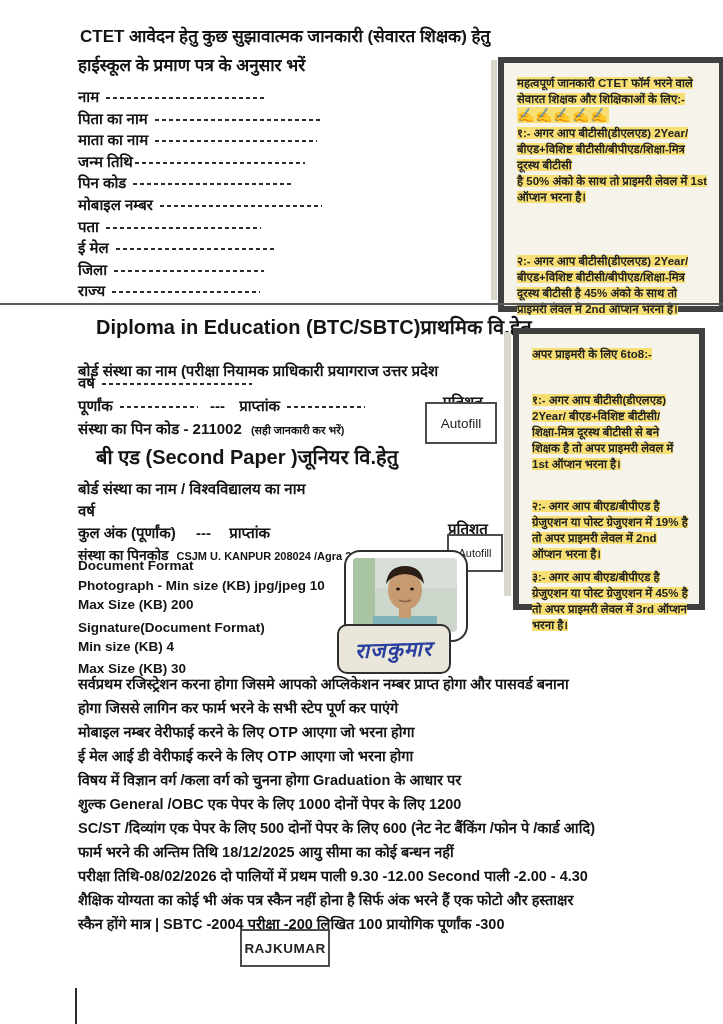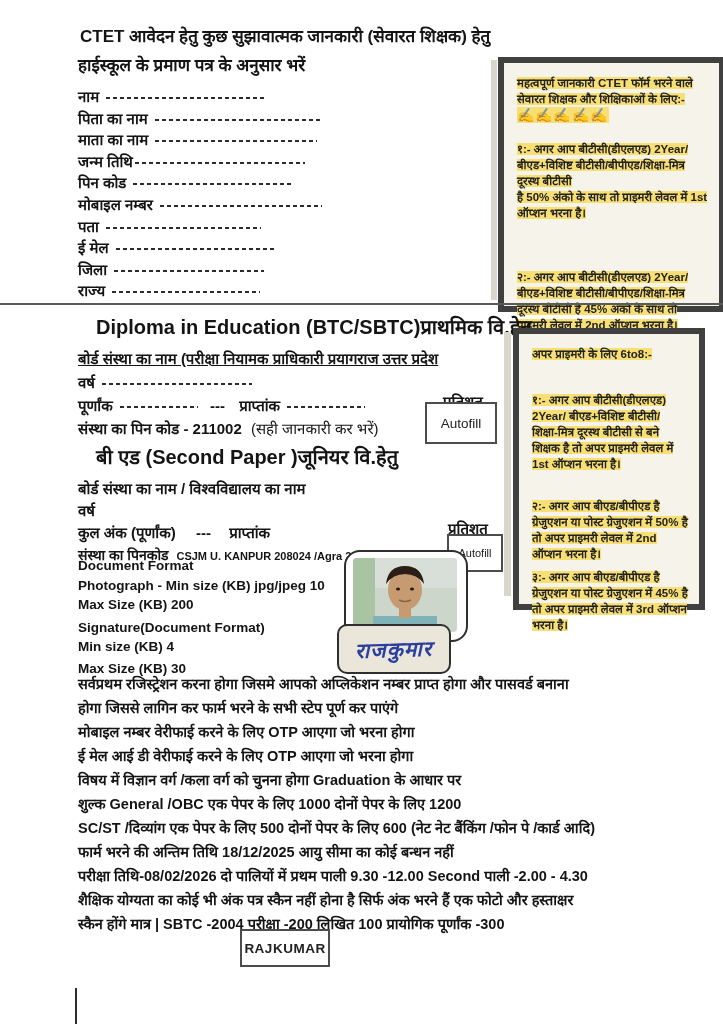--- a/index.html
+++ b/index.html
@@ -14,21 +14,21 @@
   .dashline{
     display:inline-block;height:2px;vertical-align:middle;margin-left:7px;
     background:repeating-linear-gradient(90deg,#2c2c2c 0 4px,transparent 4px 7px);
   }
   .title{font-size:17px;font-weight:bold;text-align:left;white-space:nowrap;}
   .h-heading{font-size:17px;font-weight:bold;white-space:nowrap;}
   .frow{height:21.6px;font-size:15px;font-weight:bold;white-space:nowrap;}
   .divider{left:0;top:303px;width:723px;height:2px;background:#5a5a5a;}
   .sec-head{font-size:20px;font-weight:bold;white-space:nowrap;margin-left:18px;}
   .sec-line{font-size:15px;font-weight:bold;white-space:nowrap;}
-  .small-note{font-size:15px;font-weight:normal;}
+  .small-note{font-size:11px;font-weight:bold;}
   .tiny{font-size:11px;font-weight:bold;}
   .pct{font-size:15px;font-weight:bold;}
   .pct-u{text-decoration:underline;}
   .autofill{
     border:2px solid #4c4c4c;background:#fff;color:#222;text-align:left;
     display:flex;align-items:center;justify-content:center;
   }
   .docfmt{font-size:13.5px;font-weight:bold;line-height:19.5px;white-space:nowrap;}
   .para{font-size:14.5px;font-weight:bold;line-height:24px;white-space:nowrap;}
   
@@ -79,30 +79,30 @@
     <div class="frow"><span>ई मेल</span><span class="dashline" style="width:158px;"></span></div>
     <div class="frow"><span>जिला</span><span class="dashline" style="width:150px;"></span></div>
     <div class="frow"><span>राज्य</span><span class="dashline" style="width:148px;"></span></div>
   </div>
 
   <div class="abs scan-strip" style="left:491px;top:60px;width:6px;height:240px;"></div>
   <div class="abs sidebox" style="left:498px;top:57px;width:215px;height:243px;">
     <div class="inner">
       <div><span class="hl">महत्वपूर्ण जानकारी CTET फॉर्म भरने वाले सेवारत शिक्षक और शिक्षिकाओं के लिए:-</span></div>
       <div class="emoji-row"><span class="hl">✍️✍️✍️✍️✍️</span></div>
-      <div style="margin-top:18px;"><span class="hl">१:- अगर आप बीटीसी(डीएलएड) 2Year/ बीएड+विशिष्ट बीटीसी/बीपीएड/शिक्षा-मित्र दूरस्थ बीटीसी</span></div>
+      <div style="margin-top:2px;"><span class="hl">१:- अगर आप बीटीसी(डीएलएड) 2Year/ बीएड+विशिष्ट बीटीसी/बीपीएड/शिक्षा-मित्र दूरस्थ बीटीसी</span></div>
       <div><span class="hl">है 50% अंको के साथ तो प्राइमरी लेवल में 1st ऑप्शन भरना है।</span></div>
       <div style="margin-top:48px;"><span class="hl">२:- अगर आप बीटीसी(डीएलएड) 2Year/ बीएड+विशिष्ट बीटीसी/बीपीएड/शिक्षा-मित्र दूरस्थ बीटीसी है 45% अंको के साथ तो प्राइमरी लेवल में 2nd ऑप्शन भरना है।</span></div>
     </div>
   </div>
 
   <div class="abs divider"></div>
 
   <div class="abs sec-head" style="left:78px;top:313px;">Diploma in Education (BTC/SBTC)प्राथमिक  वि.हेतु</div>
-  <div class="abs sec-line" style="left:78px;top:348px;text-decoration:underline;">बोर्ड संस्था   का नाम (परीक्षा नियामक प्राधिकारी प्रयागराज उत्तर प्रदेश</div>
+  <div class="abs sec-line" style="left:78px;top:360px;">बोर्ड संस्था   का नाम (परीक्षा नियामक प्राधिकारी प्रयागराज उत्तर प्रदेश</div>
   <div class="abs sec-line" style="left:78px;top:372px;">
     <span>वर्ष</span><span class="dashline" style="width:150px;"></span>
   </div>
   <div class="abs sec-line" style="left:78px;top:395px;">
     <span>पूर्णांक</span><span class="dashline" style="width:78px;"></span>
     <span style="margin-left:8px;">---</span>
     <span style="margin-left:10px;">प्राप्तांक</span><span class="dashline" style="width:78px;"></span>
   </div>
   <div class="abs pct pct-u" style="left:443px;top:391px;">प्रतिशत</div>
   <div class="abs sec-line" style="left:78px;top:418px;">
@@ -153,21 +153,21 @@
   </div>
   <div class="abs sig-box" style="left:337px;top:624px;width:110px;height:46px;z-index:2;">
     <span class="sig-text">राजकुमार</span>
   </div>
 
   <div class="abs scan-strip" style="left:504px;top:332px;width:7px;height:264px;"></div>
   <div class="abs sidebox" style="left:513px;top:328px;width:180px;height:270px;">
     <div class="inner">
       <div><span class="hl">अपर प्राइमरी के लिए 6to8:-</span></div>
       <div style="margin-top:30px;"><span class="hl">१:- अगर आप बीटीसी(डीएलएड) 2Year/ बीएड+विशिष्ट बीटीसी/ शिक्षा-मित्र दूरस्थ बीटीसी से बने शिक्षक है तो अपर प्राइमरी लेवल में 1st ऑप्शन भरना है।</span></div>
-      <div style="margin-top:26px;"><span class="hl">२:- अगर आप बीएड/बीपीएड है ग्रेजुएशन या पोस्ट ग्रेजुएशन में 50% है तो अपर प्राइमरी लेवल में 2nd ऑप्शन भरना है।</span></div>
+      <div style="margin-top:26px;"><span class="hl">२:- अगर आप बीएड/बीपीएड है ग्रेजुएशन या पोस्ट ग्रेजुएशन में 19% है तो अपर प्राइमरी लेवल में 2nd ऑप्शन भरना है।</span></div>
       <div style="margin-top:7px;"><span class="hl">३:- अगर आप बीएड/बीपीएड है ग्रेजुएशन या पोस्ट ग्रेजुएशन में 45% है तो अपर प्राइमरी लेवल में 3rd ऑप्शन भरना है।</span></div>
     </div>
   </div>
 
   <div class="abs" style="left:78px;top:672px;width:630px;">
     <div class="para">सर्वप्रथम रजिस्ट्रेशन करना होगा जिसमे आपको अप्लिकेशन नम्बर प्राप्त होगा और पासवर्ड बनाना</div>
     <div class="para">होगा जिससे लागिन कर फार्म भरने के सभी स्टेप पूर्ण कर पाएंगे</div>
     <div class="para">मोबाइल नम्बर वेरीफाई करने के लिए OTP आएगा जो भरना होगा</div>
     <div class="para">ई मेल आई डी वेरीफाई करने के लिए OTP आएगा जो भरना होगा</div>
     <div class="para">विषय में विज्ञान वर्ग /कला वर्ग को चुनना होगा Graduation के आधार पर</div>

